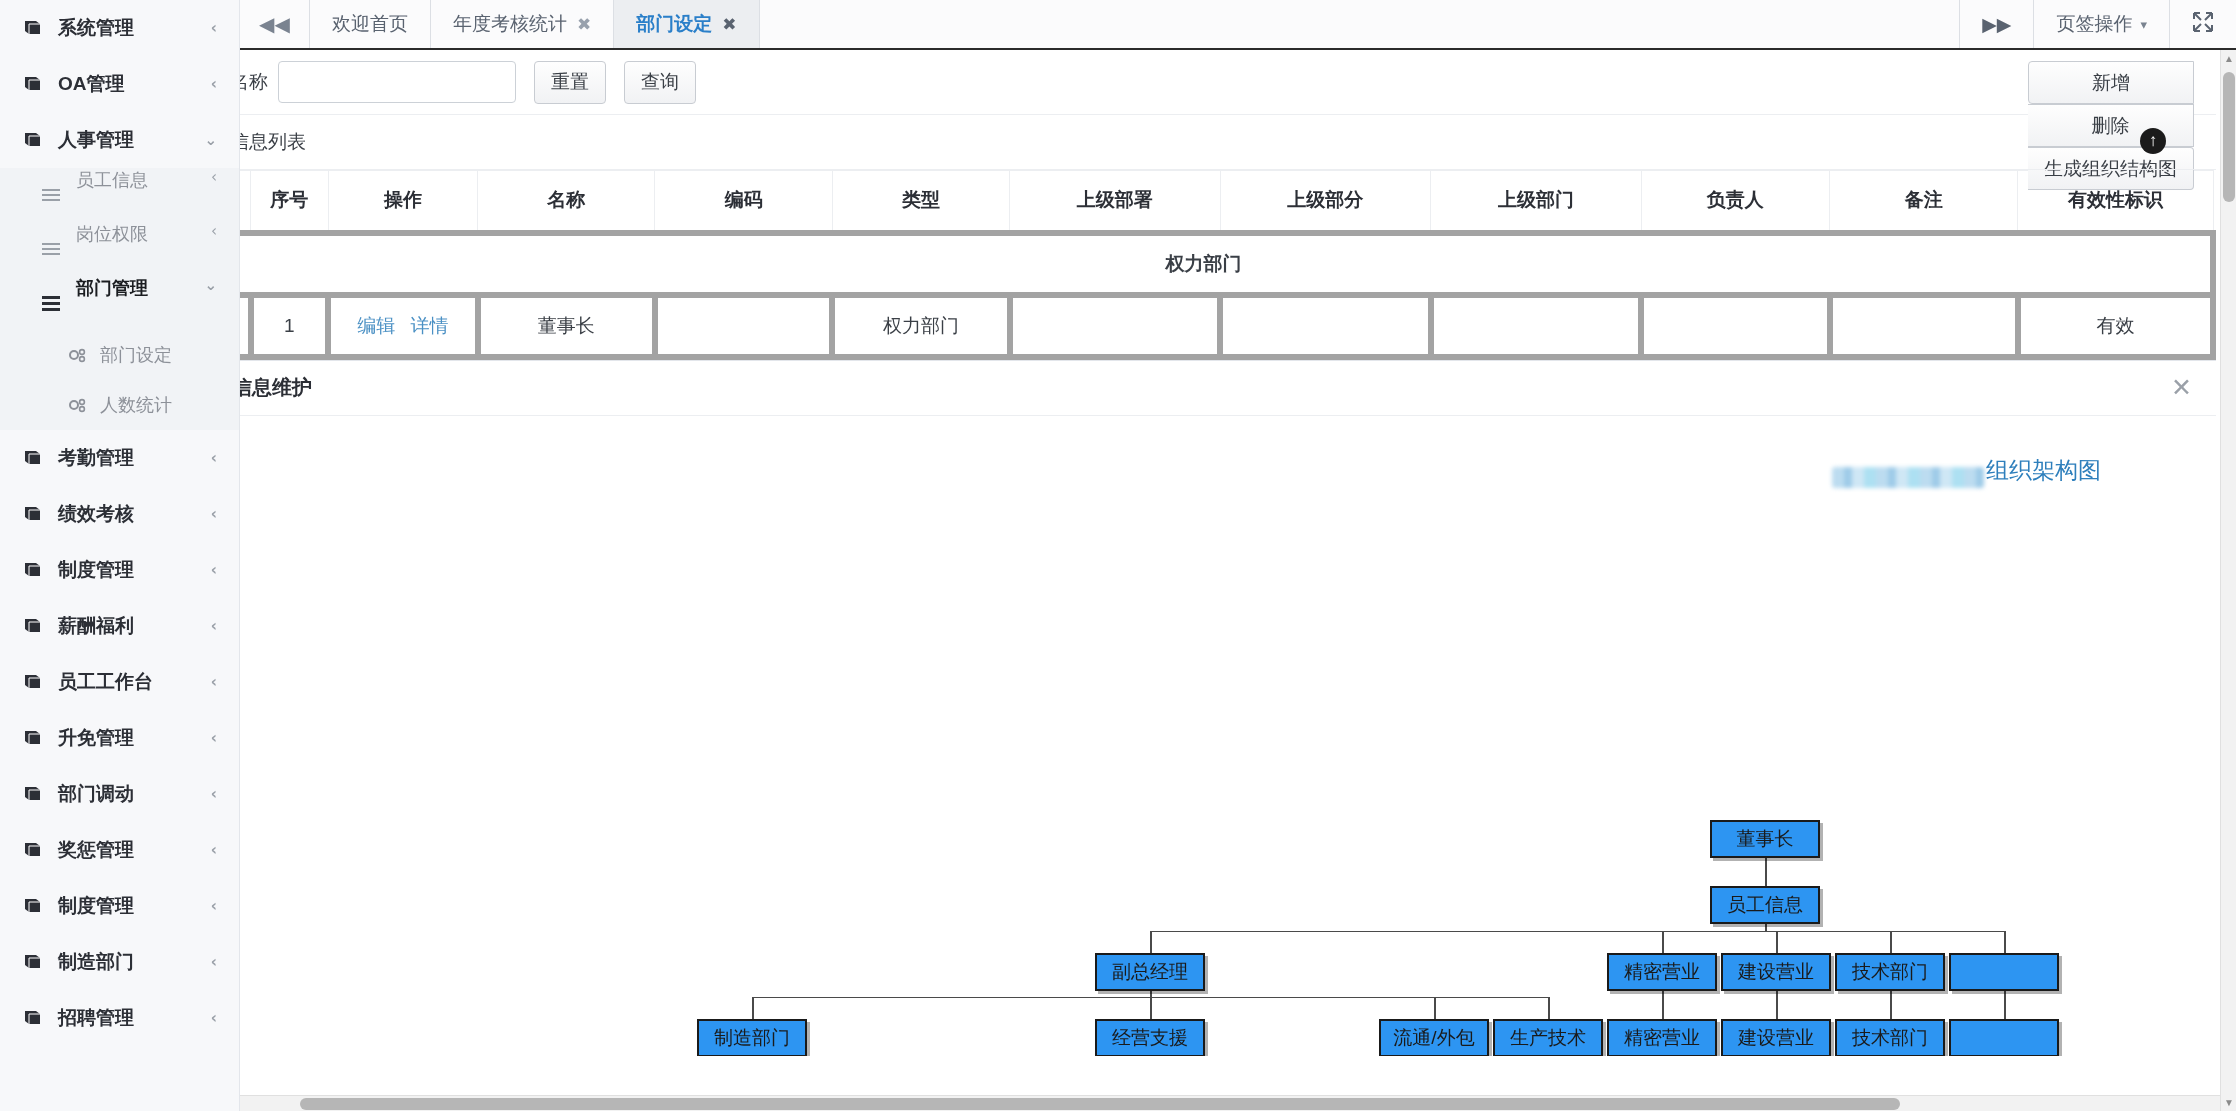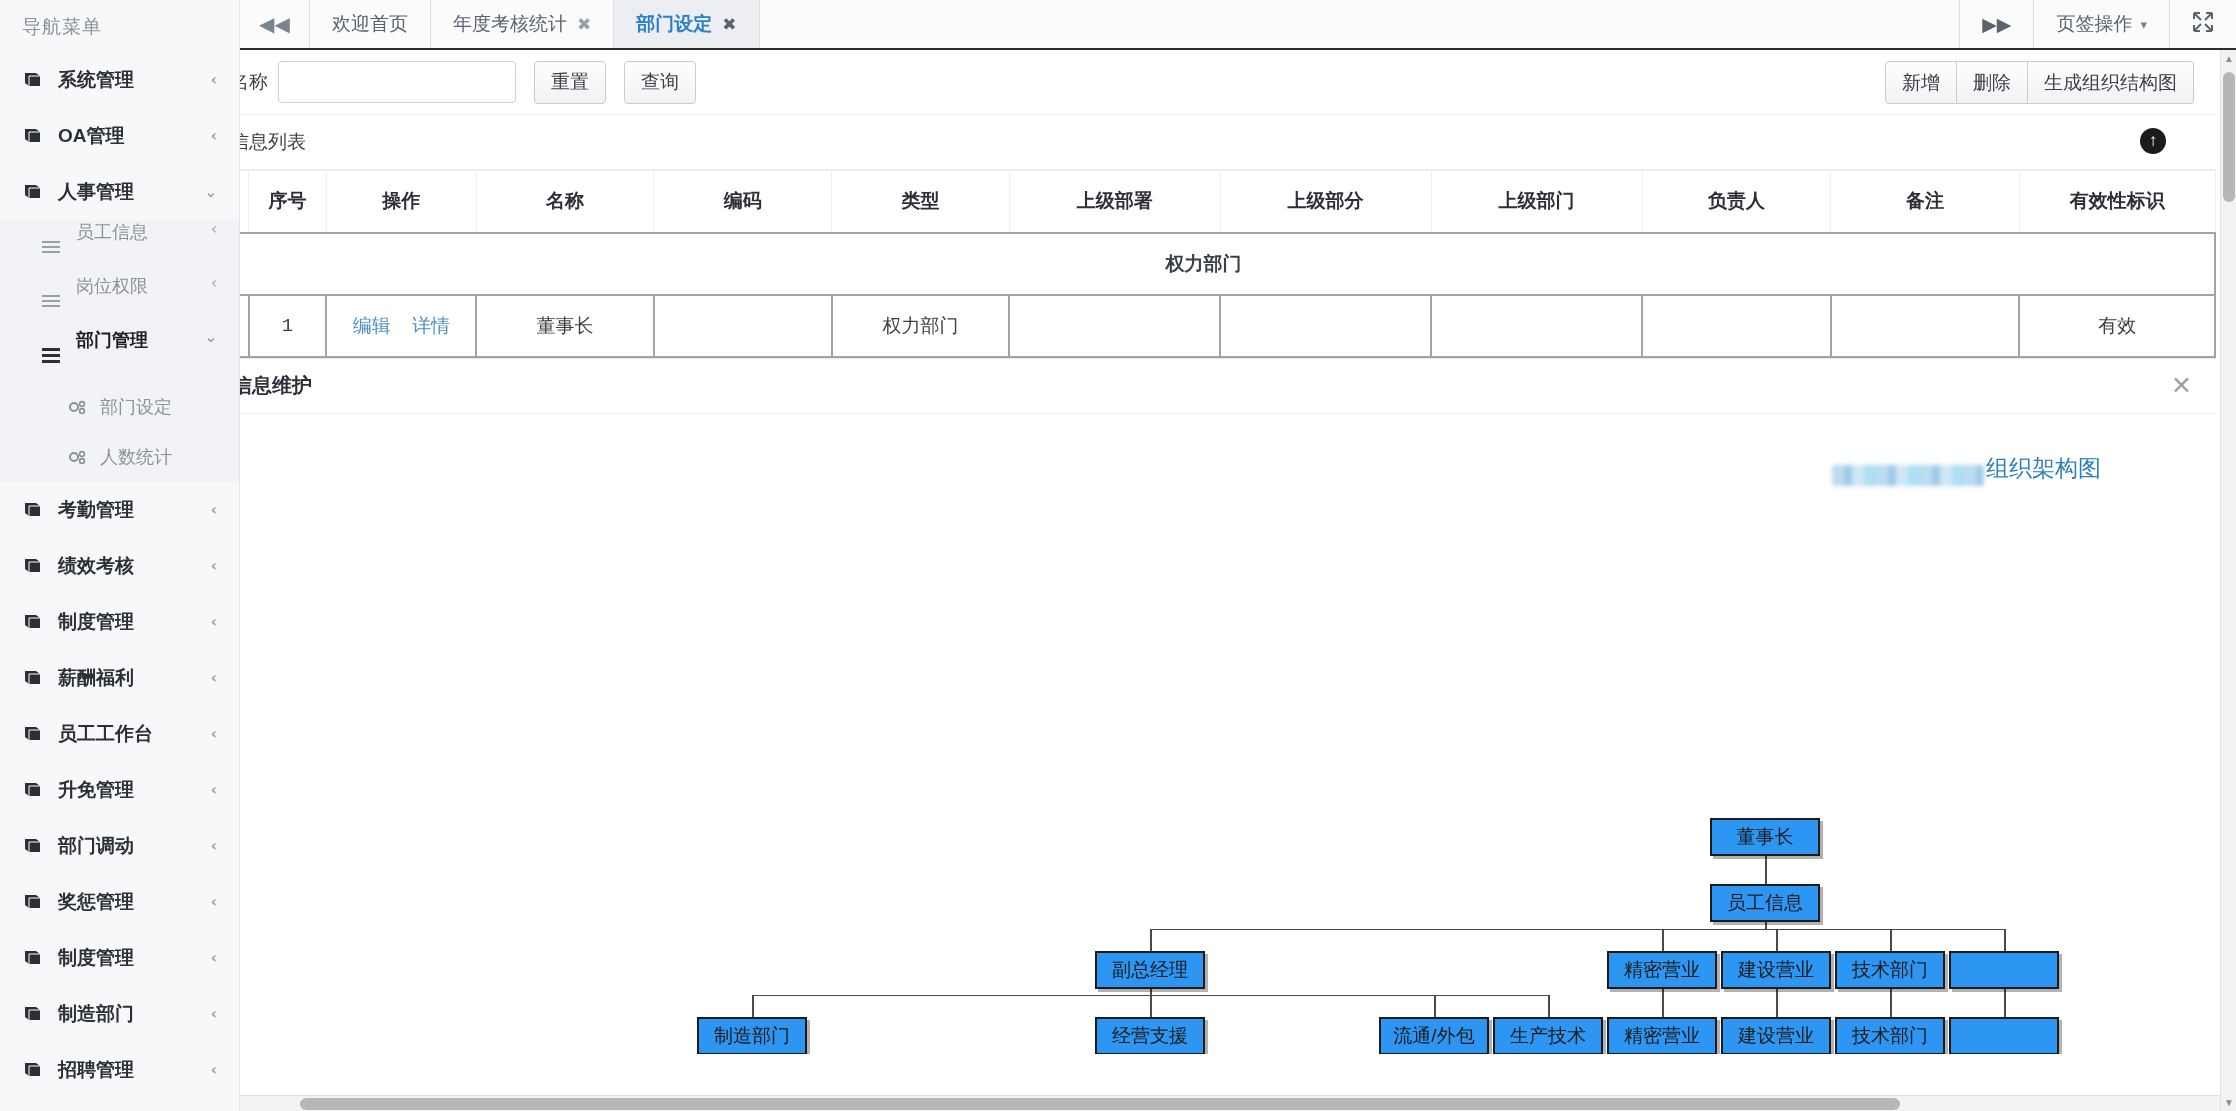--- a/index.html
+++ b/index.html
@@ -171,20 +171,21 @@
   }
   .btn-group { display: flex; margin-left: 0; }
   .btn-group .btn {
     margin-left: 0; border-radius: 0; border-left: none;
   }
   .btn-group .btn:first-child { border-radius: 4px 0 0 4px; border-left: 1px solid #c8ccd2; }
   .btn-group .btn:last-child  { border-radius: 0 4px 4px 0; }
   #right-actions {
     position: absolute; right: 22px; top: 11px;
     display: flex;
+    flex-direction: column;
   }
 
   
   #listhead {
     height: 55px;
     display: flex; align-items: center;
     padding-left: 22px;
     border-bottom: 1px solid #eceef1;
     position: relative;
   }
@@ -202,24 +203,23 @@
   table.grid th {
     height: 62px;
     font-size: 19px; color: #2c2f36; font-weight: bold;
     border: 1px solid #eceef1;
     background: #fff;
     text-align: center;
   }
   table.grid td {
     height: 62px;
     font-size: 19px; color: #3a3f46;
-    border: 2px solid #a3a3a3;
+    border: 6px solid #a3a3a3;
     text-align: center;
     background: #fff;
-    font-family: Liberation Mono, monospace;
   }
   td.group-row {
     text-align: left; padding-left: 22px;
     font-weight: bold; color: #2c2f36;
     border-left: none; border-right: none;
   }
   .lnk { color: #4a90c4; cursor: pointer; }
   .lnk + .lnk { margin-left: 10px; margin-top: 8px; }
 
   
@@ -309,21 +309,20 @@
     position: absolute; left: 60px; top: 2px;
     width: 1600px; height: 12px; border-radius: 6px; background: #b6b6b6;
   }
 </style>
 </head>
 <body>
 
 <div id="app">
 
   <div id="sidebar">
-    <div class="nav-title">导航菜单</div>
 
     <div class="nav-item">
       <span class="ico">
         <svg width="20" height="18" viewBox="0 0 20 18">
             <path d="M2 2 L13 2 L17 5 L17 15 L6 15 L2 12 Z" fill="#2c2f36"></path>
             <path d="M6 15 L6 5 L17 5" fill="none" stroke="#fff" stroke-width="1"></path>
           </svg>
       </span>
       <span class="lbl">系统管理</span>
       <span class="chev">‹</span>

